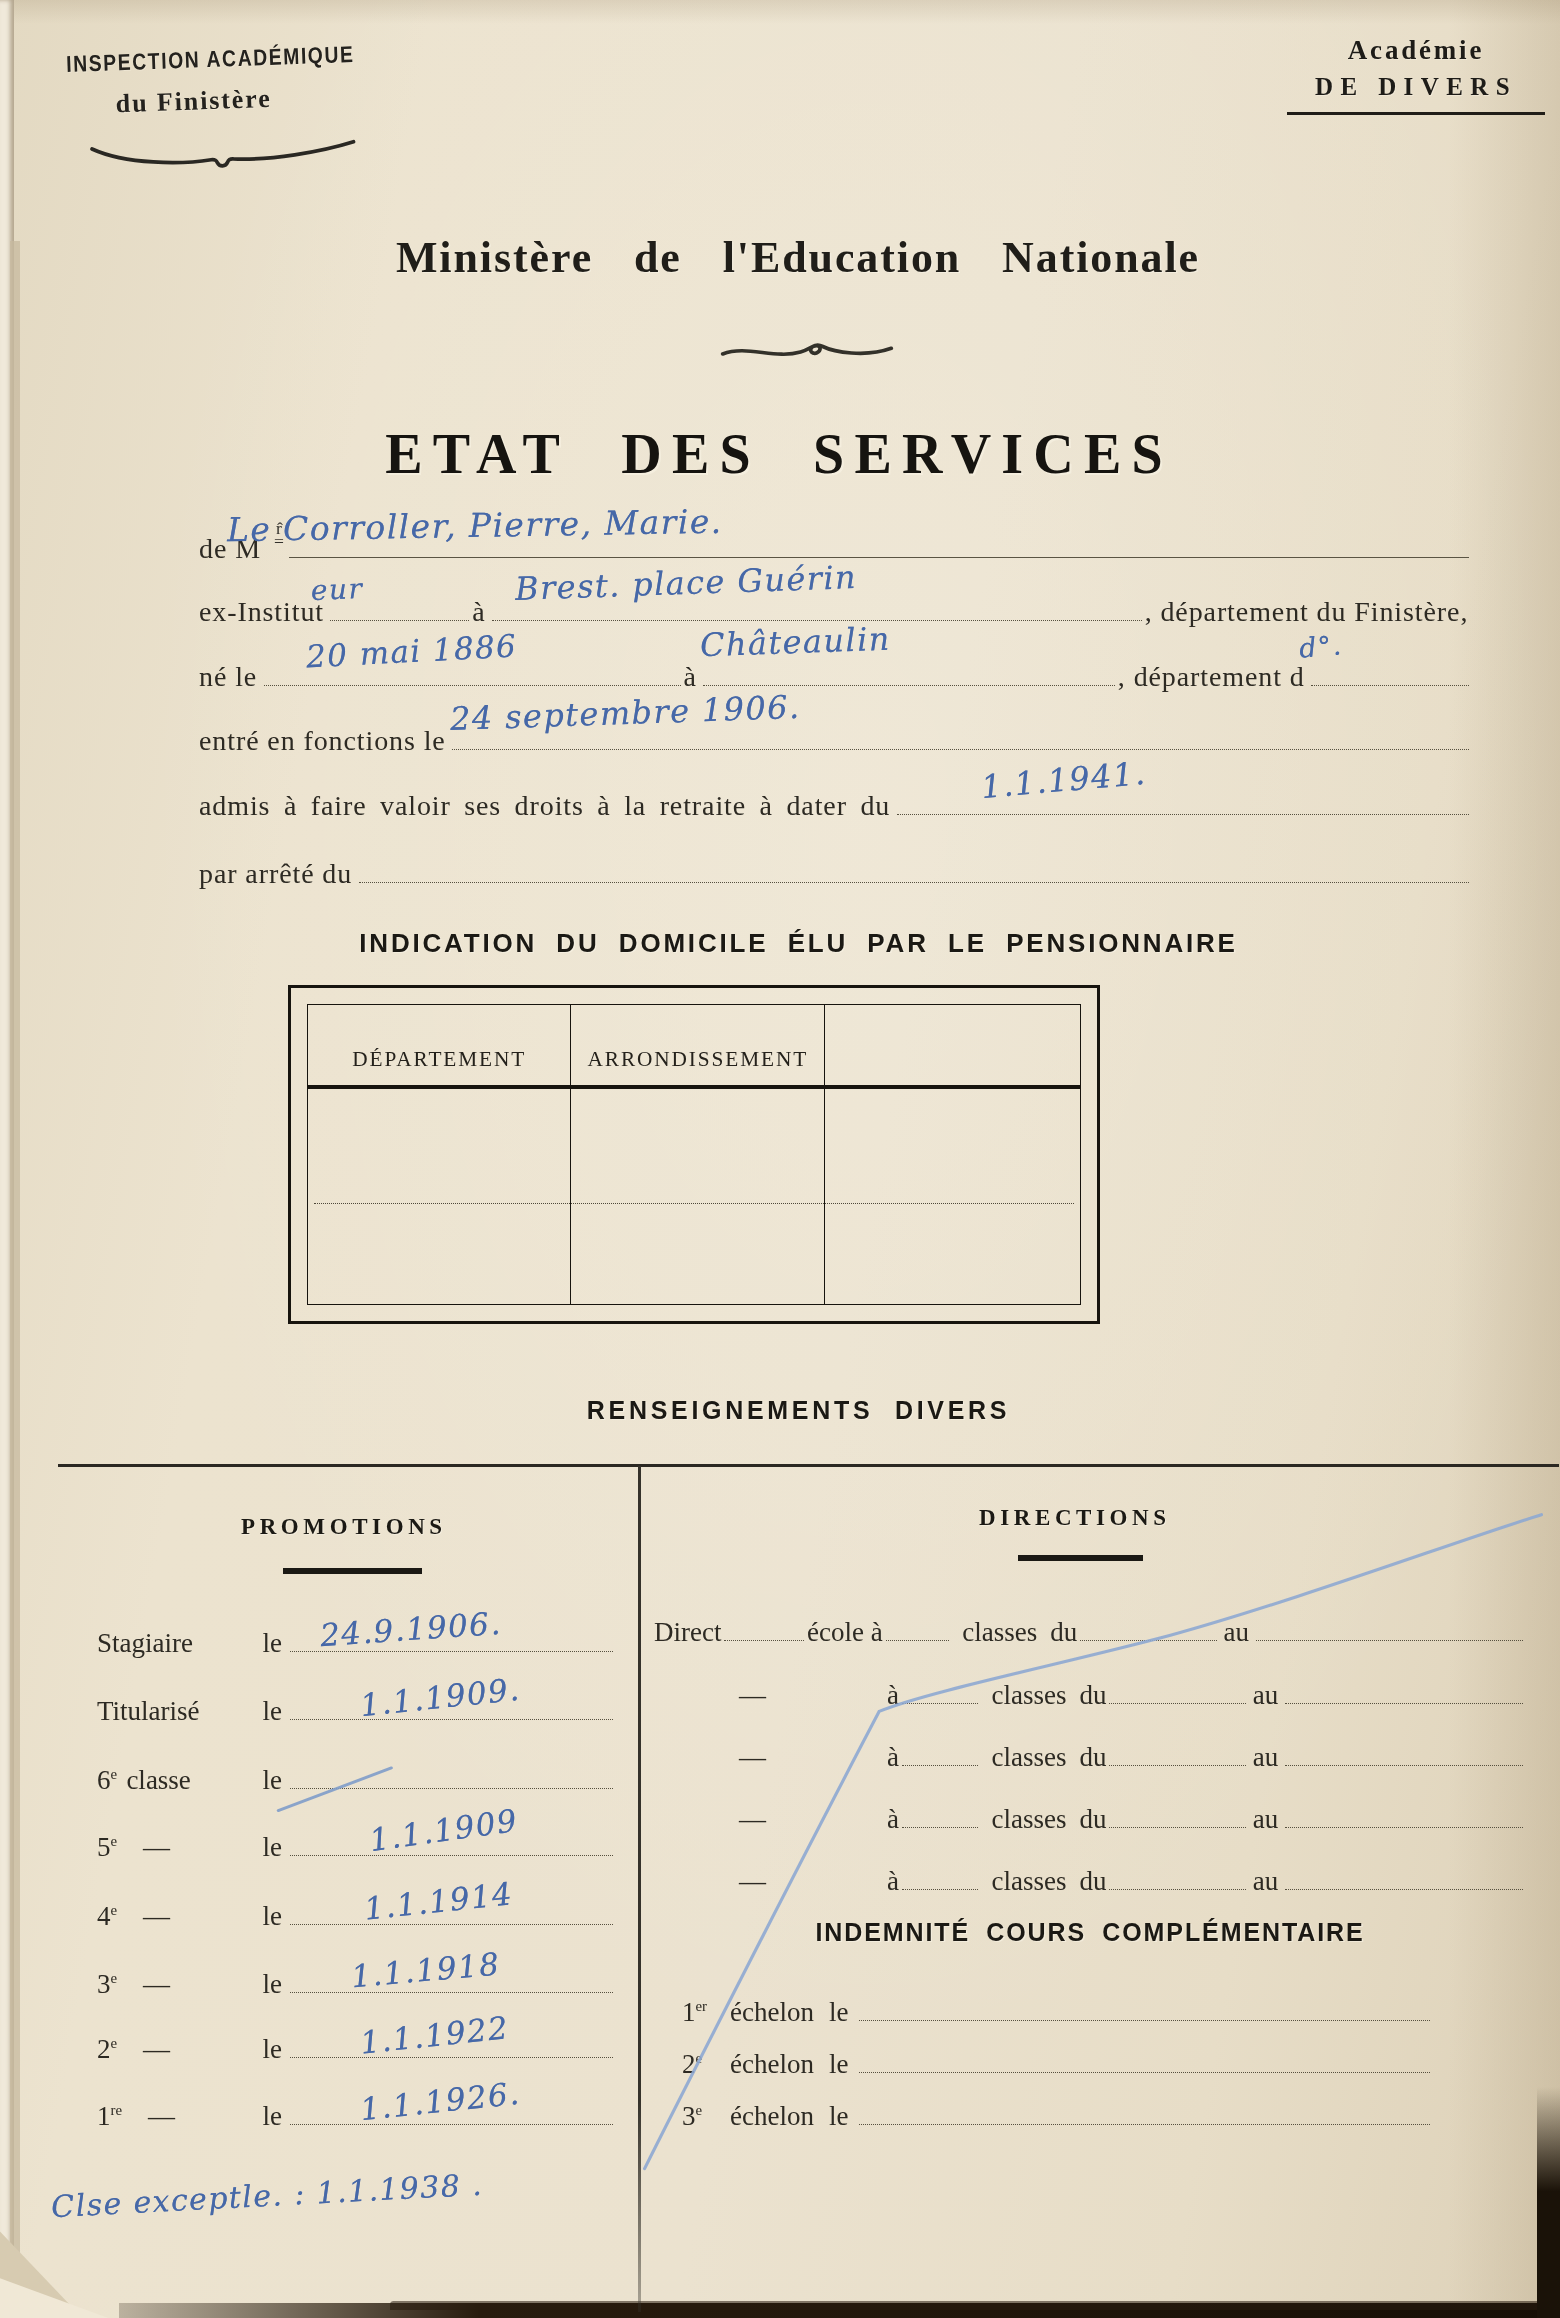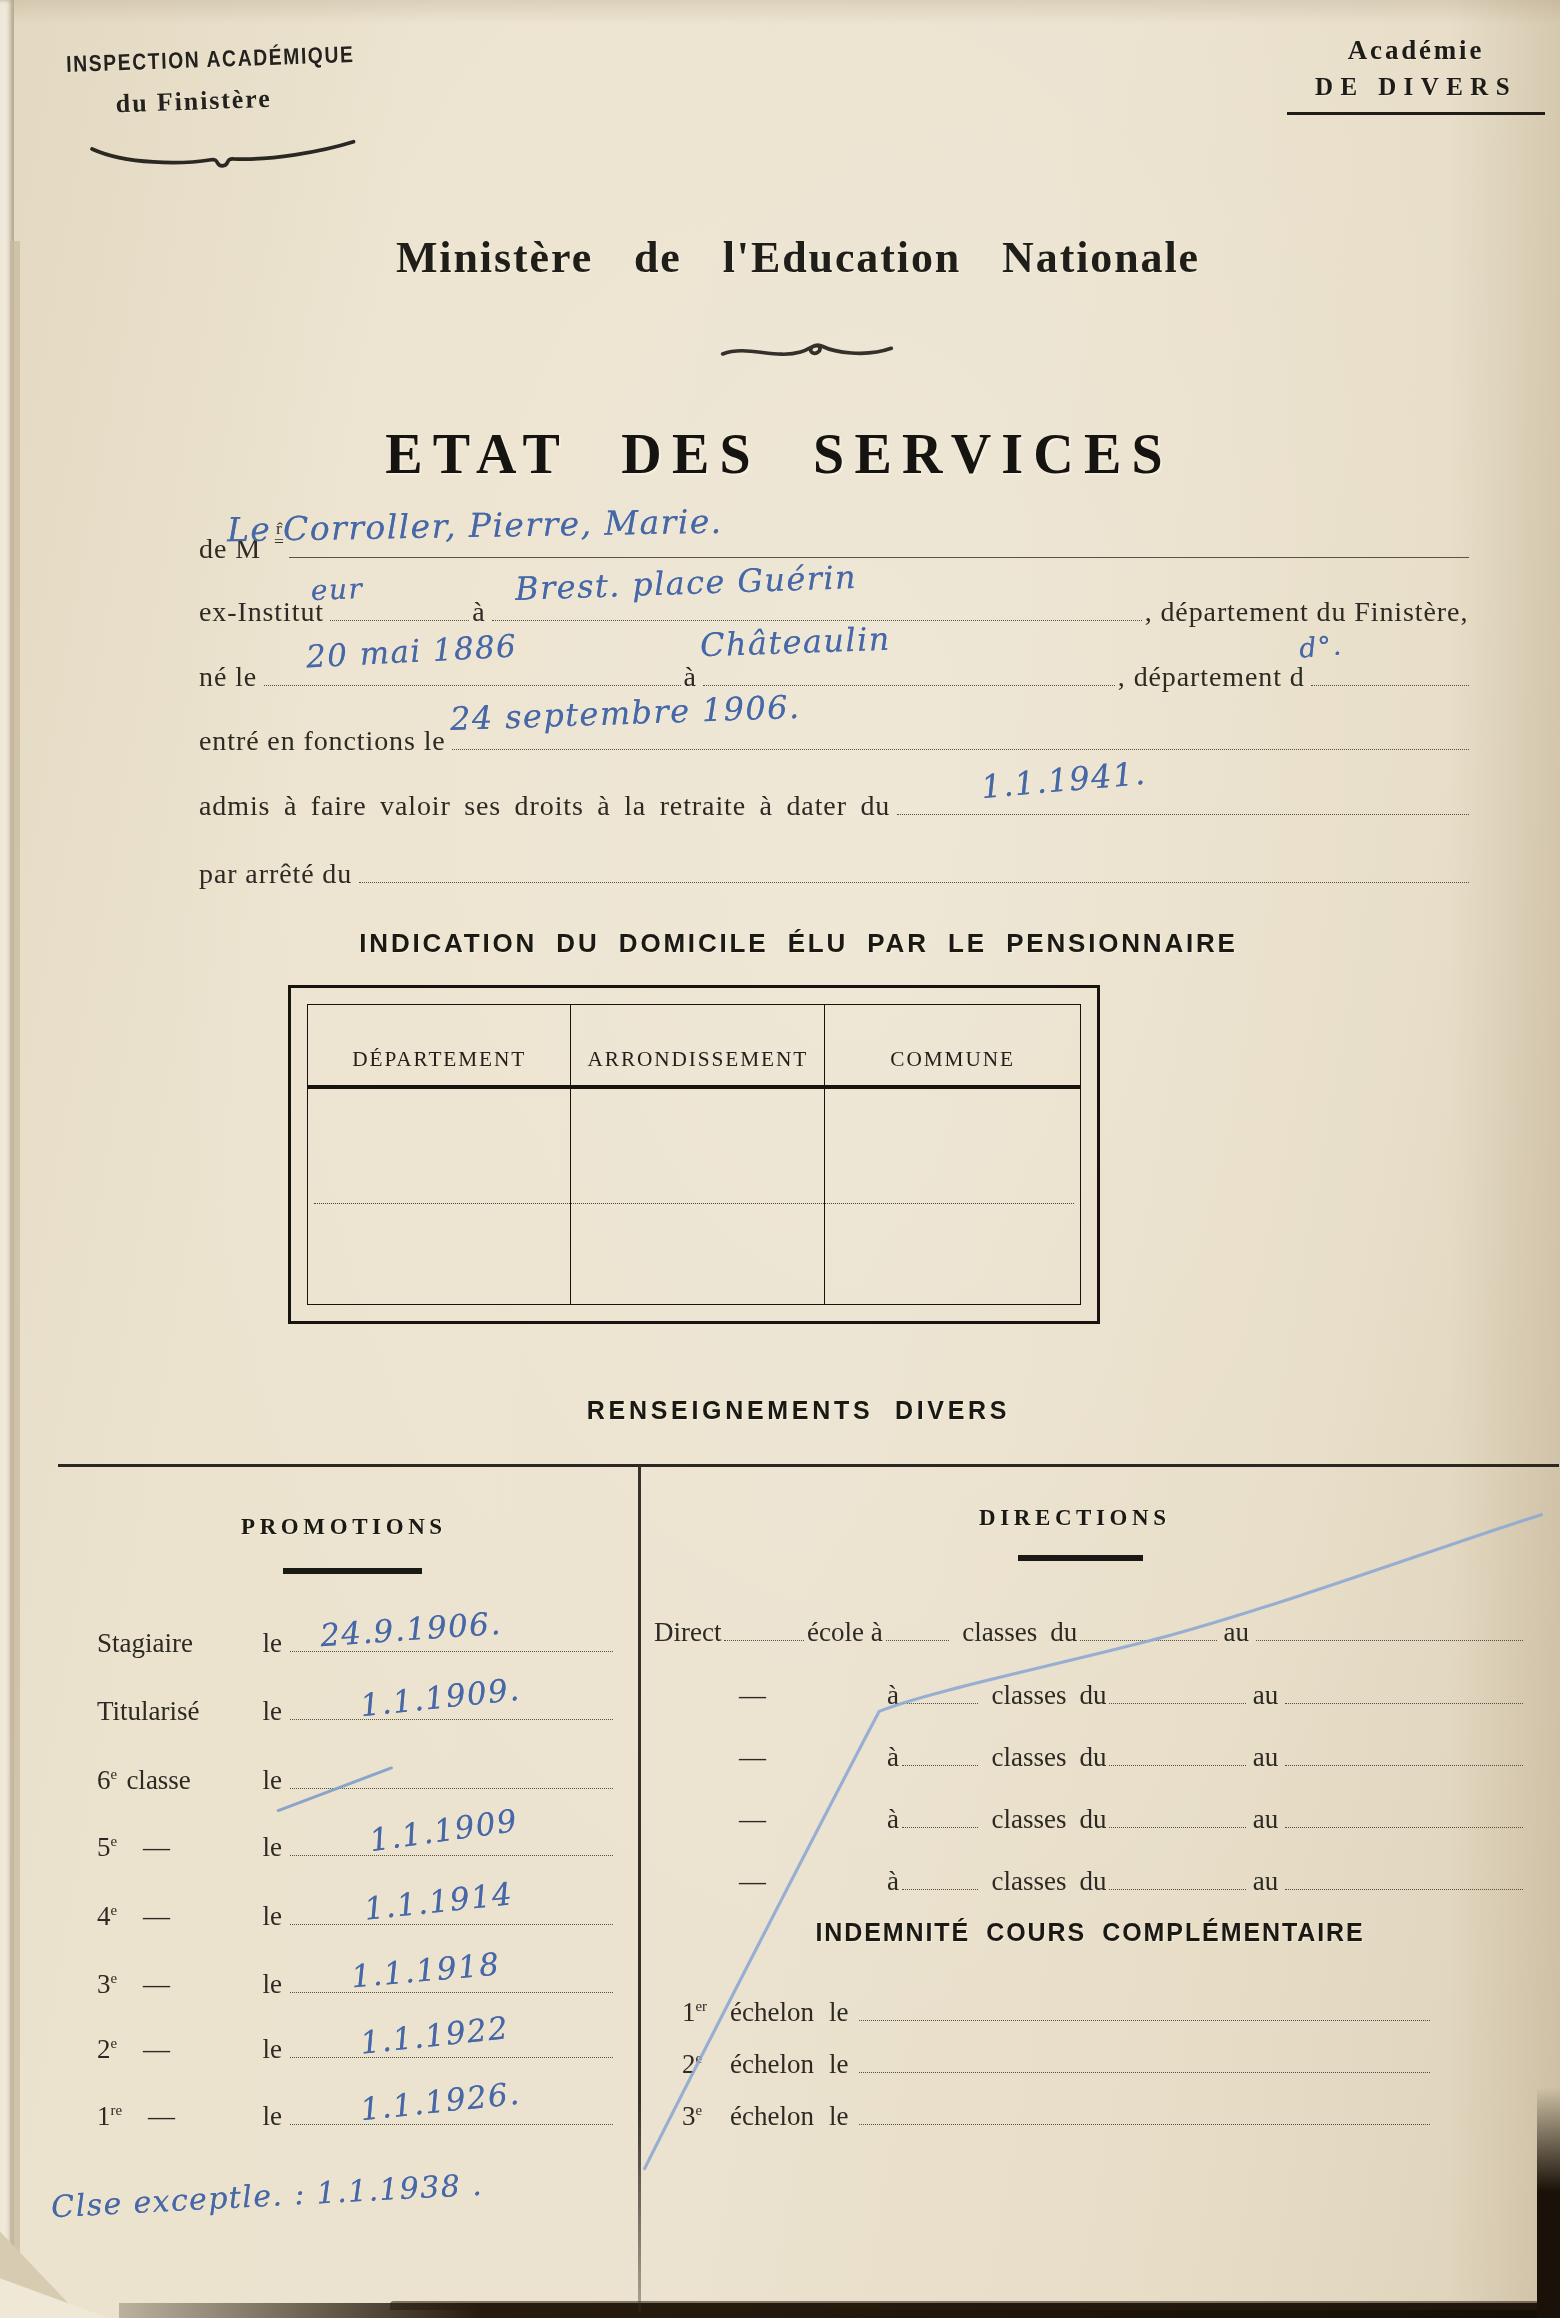--- a/index.html
+++ b/index.html
@@ -174,21 +174,20 @@
   <span class="hw" style="left:1299px;top:631px;font-size:27px;transform:rotate(-5deg);">d°.</span>
   <span class="hw" style="left:450px;top:694px;font-size:32px;transform:rotate(-2deg);">24 septembre 1906.</span>
   <span class="hw" style="left:981px;top:761px;font-size:32px;transform:rotate(-5deg);">1.1.1941.</span>
 
   <div class="dom-heading">INDICATION DU DOMICILE ÉLU PAR LE PENSIONNAIRE</div>
   <div class="tbl-outer">
     <div class="tbl-inner">
       <div class="tbl-head">
         <div class="tcell c1 th">DÉPARTEMENT</div>
         <div class="tcell c2 th">ARRONDISSEMENT</div>
-        <div class="tcell c3 th">COMMUNE</div>
       </div>
       <div class="tbl-body">
         <div class="tcell c1"></div>
         <div class="tcell c2"></div>
         <div class="tcell c3"></div>
         <div class="tbl-dotline"></div>
       </div>
     </div>
   </div>
 

